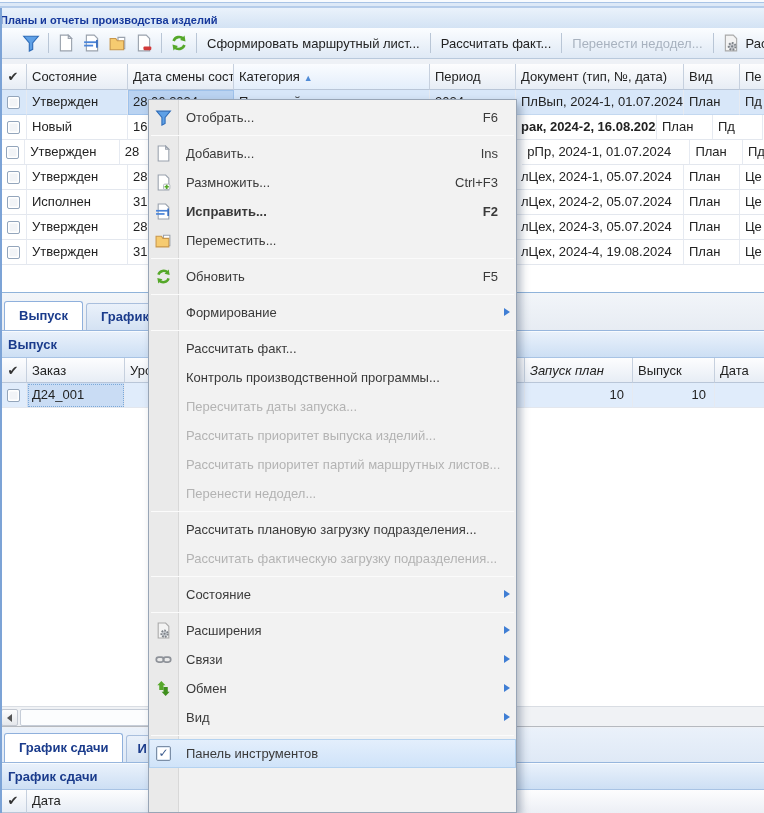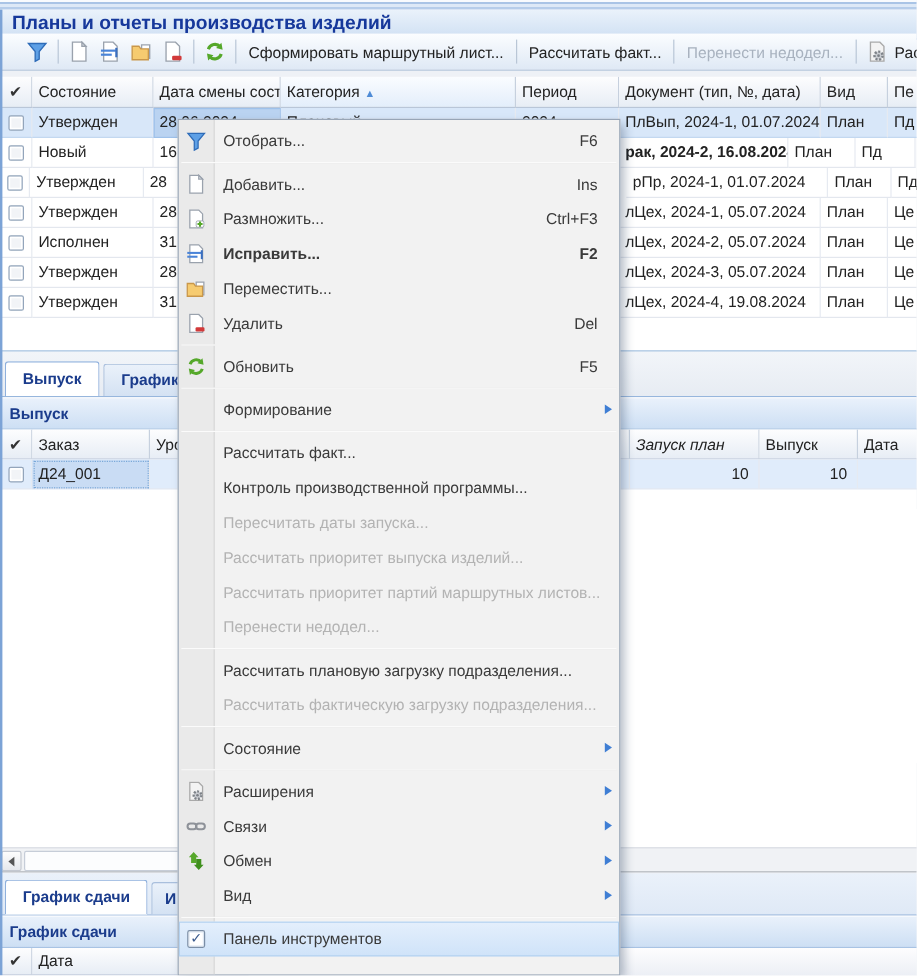--- a/index.html
+++ b/index.html
@@ -9,21 +9,21 @@
     font-family:"Liberation Sans","DejaVu Sans",sans-serif; font-size:13px; color:#222;
     background:#eef1f6;
   }
   
   .top-edge { position:absolute; left:0; top:0; width:764px; height:8px;
     background:linear-gradient(#f8fbfe 0 2px,#a9c4e6 2px 3px,#dde9f7 3px 6px,#b6cdea 6px 8px); }
   .left-edge { position:absolute; left:0; top:8px; width:2px; height:805px; background:#7ca3d6; z-index:5; }
   .title-bar { position:absolute; left:0; top:8px; width:764px; height:25px;
     background:linear-gradient(#eaf2fb,#cfe0f3);
     border-bottom:1px solid #9dbbe0; display:flex; align-items:center; }
-  .title-bar .t { font-weight:bold; color:#16389b; padding-left:10px; font-size:16px; }
+  .title-bar .t { font-weight:bold; color:#16389b; font-size:11px; }
   
   .toolbar { position:absolute; left:0; top:28px; width:764px; height:31px;
     background:linear-gradient(#fbfdff,#dfe9f5); border-bottom:1px solid #b9c9dc;
     display:flex; align-items:center; padding-left:18px; white-space:nowrap; }
   .tbtn { display:flex; align-items:center; height:24px; padding:0 4px; border-radius:2px; }
   .tsep { width:1px; height:20px; background:#b9c6d6; margin:0 4px; flex:0 0 1px; }
   .tlabel { padding:0 6px; color:#222; }
   .tlabel.dis { color:#a8b2bf; }
   .ico { display:inline-block; width:18px; height:18px; }
   .ico svg { width:100%; height:100%; display:block; }
@@ -379,30 +379,20 @@
     <div class="mi">
       <span class="mi-ic">
           <svg viewBox="0 0 16 16">
             <path d="M8 3h6v10H8z" fill="#fff" stroke="#9aa2ad"></path>
             <path d="M1 4h5l1.4 2H13v8H1z" fill="#f6cb70" stroke="#c9974a"></path>
           </svg>
         </span>
       <span class="mi-label">Переместить...</span>
         <span class="mi-sc"></span>
     </div>
-    <div class="mi">
-      <span class="mi-ic">
-          <svg viewBox="0 0 16 16">
-            <path d="M3 1h7l3 3v11H3z" fill="#fff" stroke="#9aa2ad"></path>
-            <rect x="7.5" y="11" width="7" height="3.4" rx="1" fill="#d23a3a"></rect>
-          </svg>
-        </span>
-      <span class="mi-label">Удалить</span>
-        <span class="mi-sc">Del</span>
-    </div>
     <div class="msep"></div>
     <div class="mi">
       <span class="mi-ic">
           <svg viewBox="0 0 16 16">
             <path d="M3.2 6.2 A5.2 5.2 0 0 1 12 4.4" fill="none" stroke="#55a82a" stroke-width="2.3"></path>
             <polygon points="12.9,1.4 13.8,6.6 9,5.3" fill="#55a82a"></polygon>
             <path d="M12.8 9.8 A5.2 5.2 0 0 1 4 11.6" fill="none" stroke="#55a82a" stroke-width="2.3"></path>
             <polygon points="3.1,14.6 2.2,9.4 7,10.7" fill="#55a82a"></polygon>
           </svg>
         </span>

